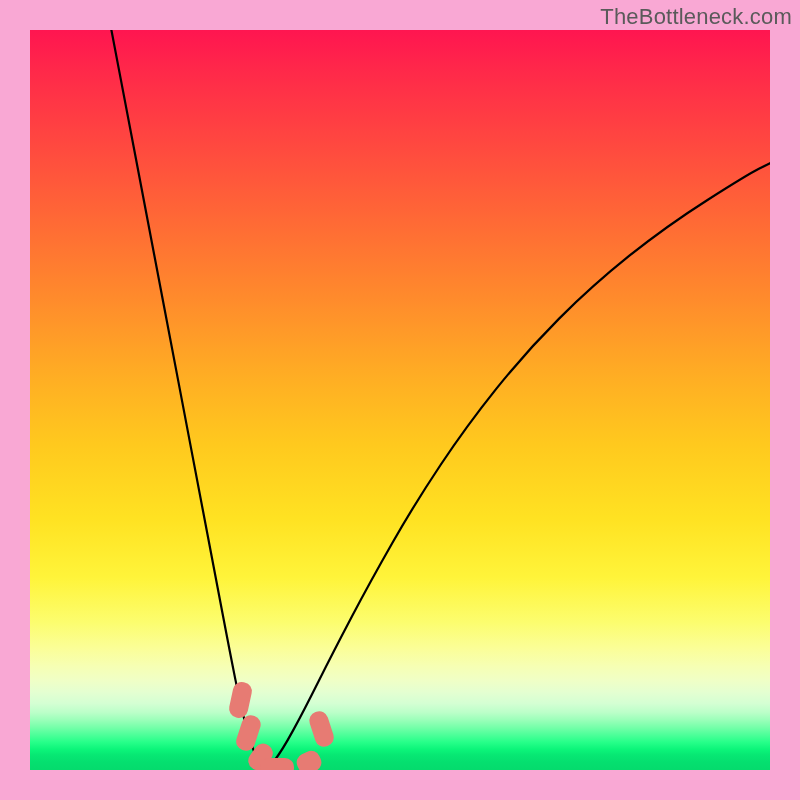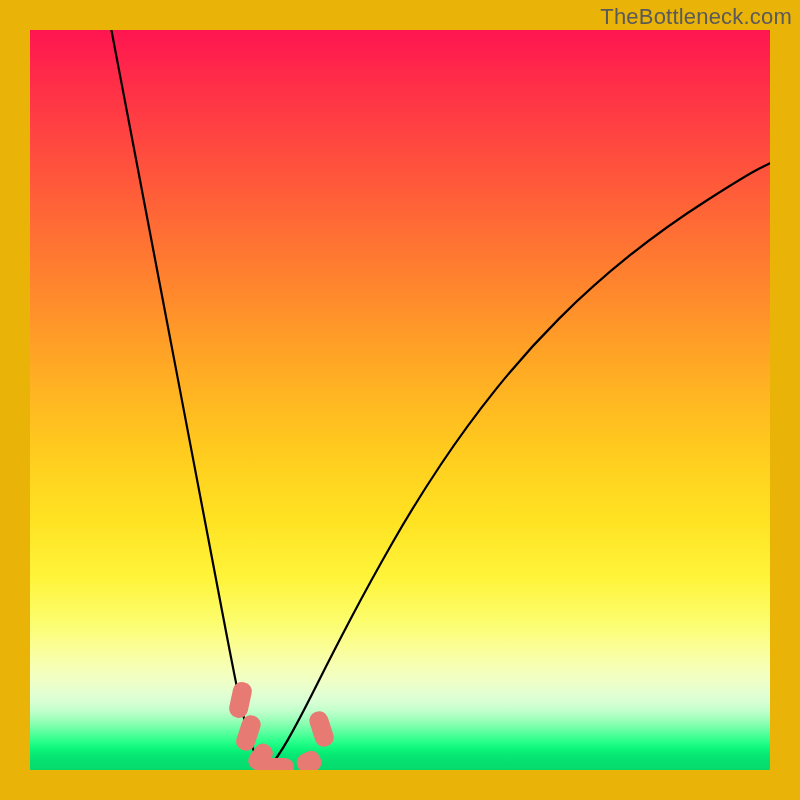--- a/index.html
+++ b/index.html
@@ -8,21 +8,21 @@
     width: 800px;
     height: 800px;
     background: #000;
     overflow: hidden;
     font-family: Arial, Helvetica, sans-serif;
   }
   .frame {
     position: relative;
     width: 800px;
     height: 800px;
-    background: #eab308;
+    background: #f9a8d4;
     text-align: right;
   }
   .plot-area {
     position: absolute;
     left: 30px;
     top: 30px;
     width: 740px;
     height: 740px;
     overflow: hidden;
   }

